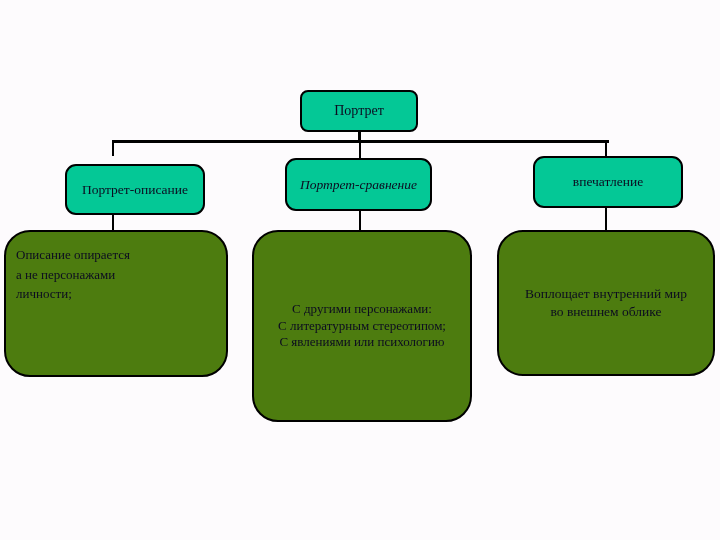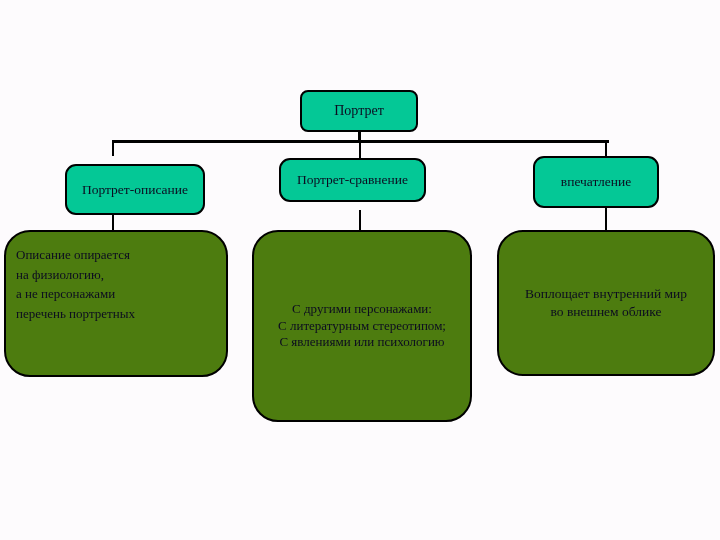--- a/index.html
+++ b/index.html
@@ -32,22 +32,22 @@
   .node-root {
     left: 300px; top: 90px; width: 118px; height: 42px;
     border-radius: 8px;
     font-size: 14px;
   }
   .node-l2 {
     border-radius: 11px;
     font-size: 13.5px;
   }
   .node-l2-description { left: 39px;  top: 164px; width: 140px; height: 51px; margin-left: 26px; }
-  .node-l2-comparison  { left: 279px; top: 158px; width: 147px; height: 44px; }
-  .node-l2-impression  { left: 533px; top: 156px; width: 126px; height: 52px; }
+  .node-l2-comparison  { left: 285px; top: 158px; width: 147px; height: 53px; font-style: italic; }
+  .node-l2-impression  { left: 533px; top: 156px; width: 150px; height: 52px; }
   .node-l3 {
     background: #4d7c0f;
     border-radius: 26px;
     font-size: 13px;
   }
   .node-l3-description {
     left: 4px; top: 230px; width: 224px; height: 147px;
     align-items: flex-start;
     justify-content: flex-start;
     text-align: left;
@@ -102,23 +102,22 @@
   <div class="node node-l2 node-l2-comparison">
     <span>Портрет-сравнение</span>
   </div>
   <div class="node node-l2 node-l2-impression">
     <span>впечатление</span>
   </div>
 
   <div class="node node-l3 node-l3-description">
     <div class="lines">
       <div class="line">Описание опирается</div>
-      <div class="line">на физиологию,</div>
       <div class="line">а не персонажами</div>
-      <div class="line">перечень портретных</div>
+      <div class="line">личности;</div>
     </div>
   </div>
 
   <div class="node node-l3 node-l3-comparison">
     <div class="lines">
       <div class="line">С другими персонажами:</div>
       <div class="line">С литературным стереотипом;</div>
       <div class="line">С явлениями или психологию</div>
     </div>
   </div>

